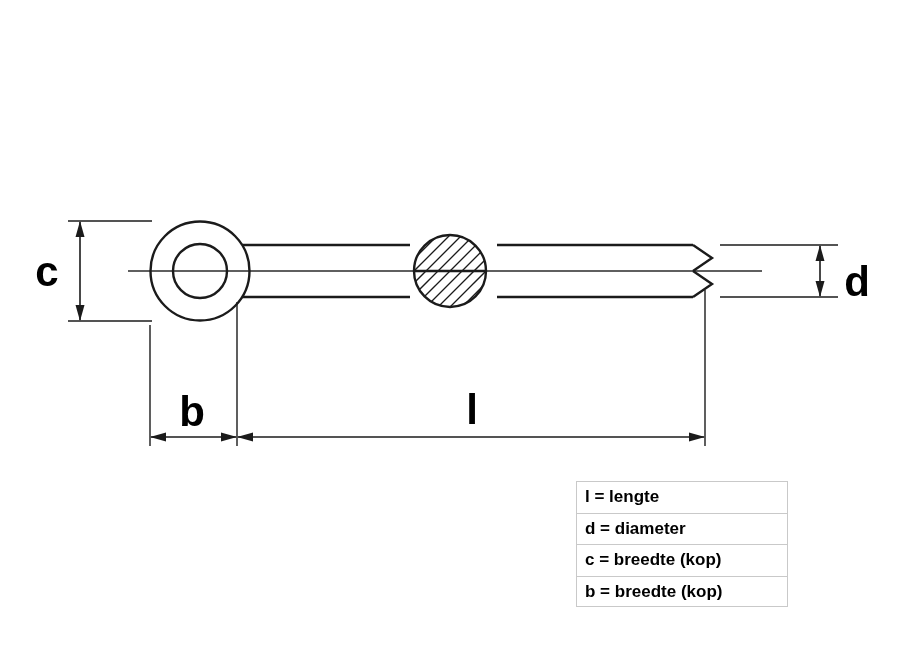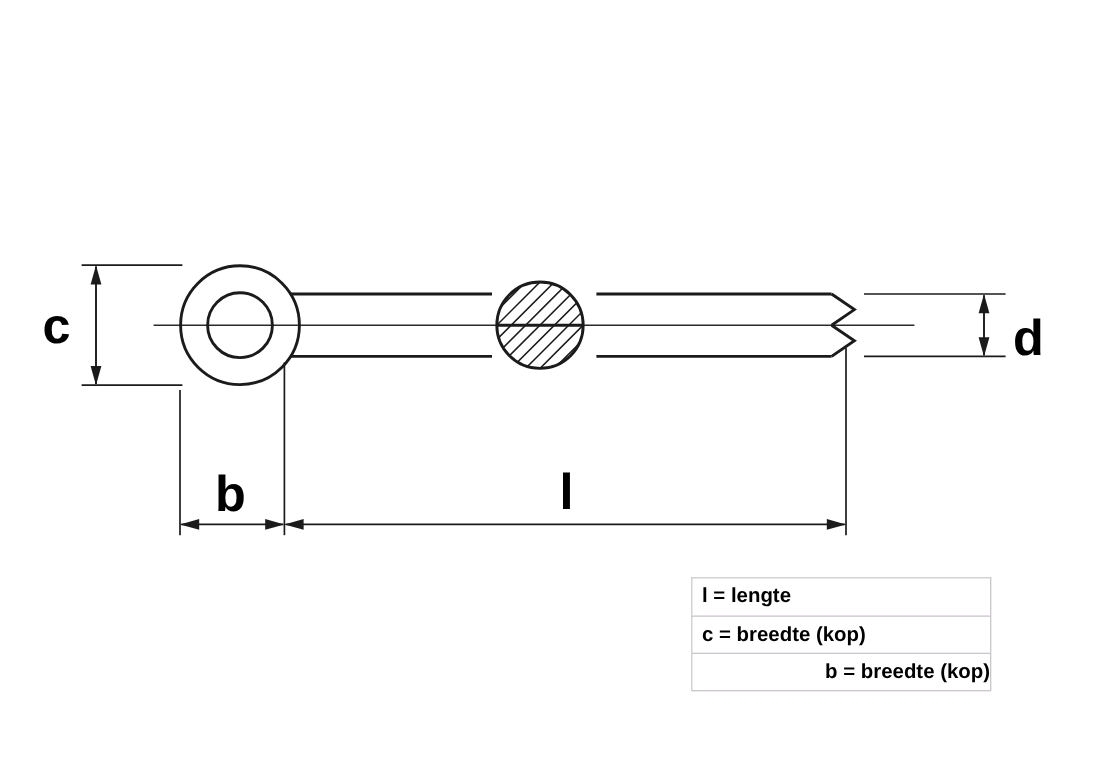--- a/index.html
+++ b/index.html
@@ -28,36 +28,36 @@
     font-family: "Liberation Sans", sans-serif;
     font-weight: bold;
     font-size: 42px;
     fill: #000000;
   }
 
   .legend {
     position: absolute;
     left: 576px;
     top: 481px;
-    width: 250px;
+    width: 212px;
     background: #f0abfc;
   }
   .legend-row {
     box-sizing: border-box;
     height: 31.5px;
     line-height: 30px;
     border: 1px solid #c9c9c9;
     border-bottom: none;
     padding-left: 8px;
     font-size: 17px;
     font-weight: bold;
     color: #000000;
     background: #ffffff;
   }
-  .legend-row:last-child { border-bottom: 1px solid #c9c9c9; text-align: right; }
+  .legend-row:last-child { border-bottom: 1px solid #c9c9c9; }
 </style>
 </head>
 <body>
 
 <div class="stage">
 
   <svg width="912" height="645" viewBox="0 0 912 645">
 
     <defs>
       <clipPath id="xsClip">
@@ -137,17 +137,18 @@
       <line class="ext-line" x1="705" y1="290" x2="705" y2="446"></line>
       <line class="dim-line" x1="238" y1="437" x2="704" y2="437"></line>
       <polygon class="arrow-head" points="237,437 253,432.5 253,441.5"></polygon>
       <polygon class="arrow-head" points="705,437 689,432.5 689,441.5"></polygon>
       <text class="dim-label" x="472" y="424" text-anchor="middle">l</text>
     </g>
   </svg>
 
   <div class="legend">
     <div class="legend-row">l = lengte</div>
+    <div class="legend-row">d = diameter</div>
     <div class="legend-row">c = breedte (kop)</div>
     <div class="legend-row">b = breedte (kop)</div>
   </div>
 
 </div>
 
 </body></html>

